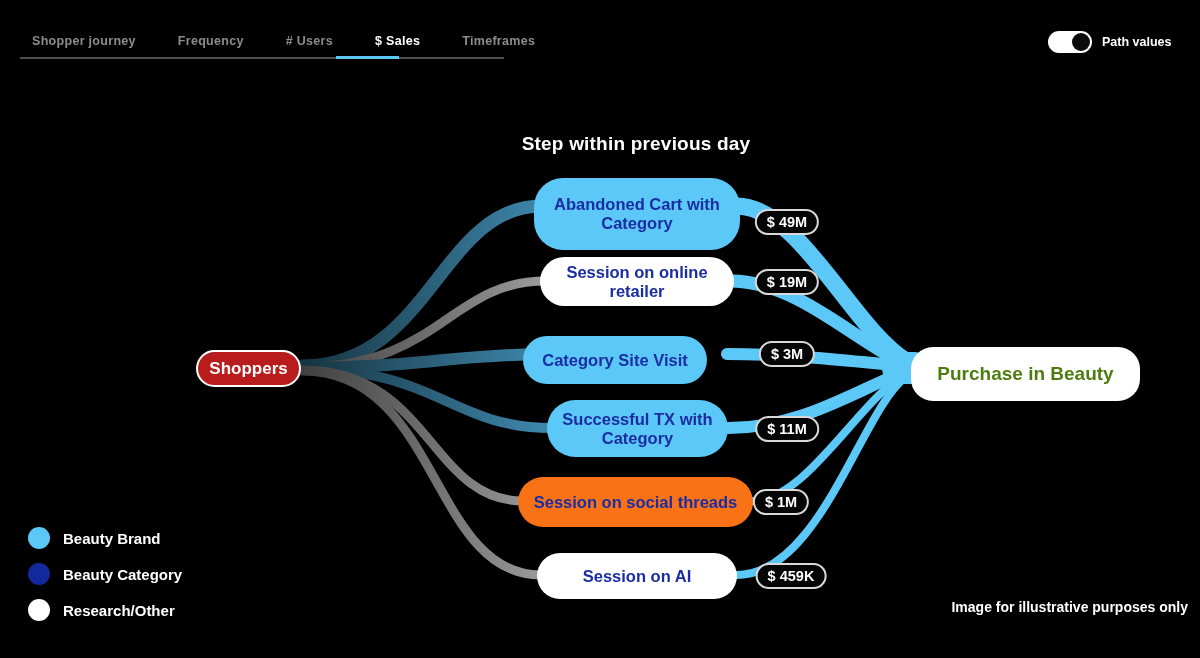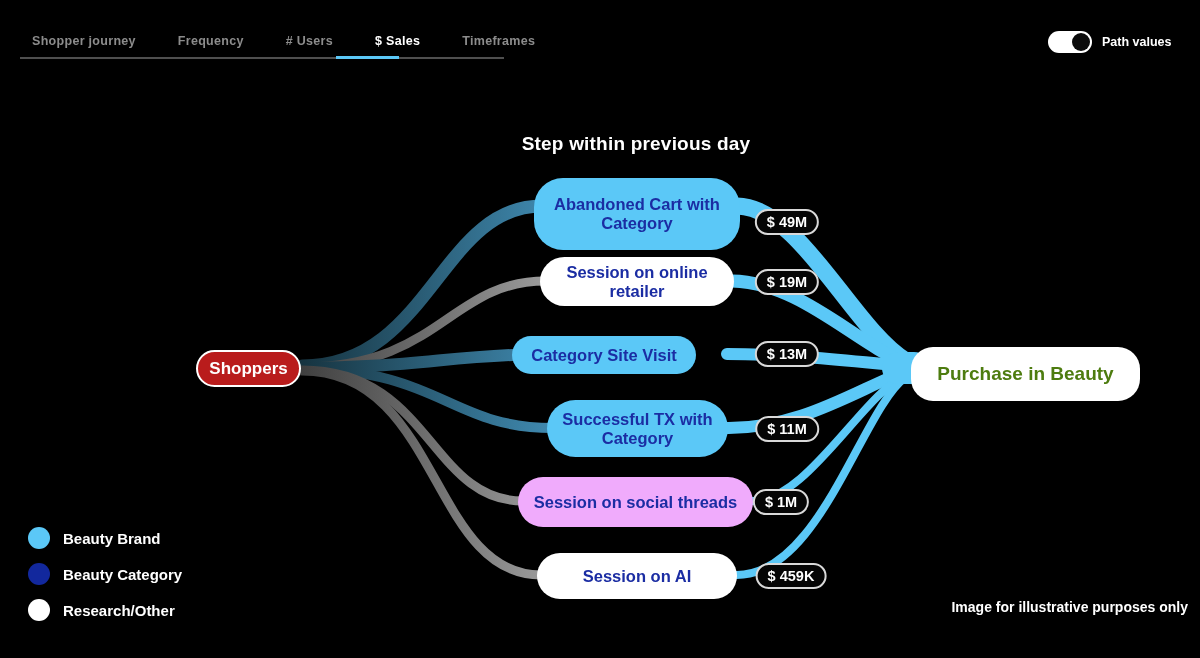--- a/index.html
+++ b/index.html
@@ -31,21 +31,21 @@
   
   .pill { position:absolute; display:flex; align-items:center; justify-content:center; text-align:center;
           border-radius:29px; font-weight:700; line-height:1.15; padding:4px 12px; z-index:3; cursor:pointer; }
   .step-pill { color:#1b2da3; font-size:16.5px; }
   .source-pill { left:196px; top:350px; width:105px; height:37px; background:#b91c1c; border:2px solid #ffffff;
                  color:#ffffff; font-size:17px; border-radius:20px; }
   .target-pill { left:911px; top:347px; width:229px; height:54px; background:#ffffff; color:#4d7c0f;
                  font-size:19px; border-radius:22px; }
   .pill-1 { left:534px; top:178px; width:206px; height:72px; }
   .pill-2 { left:540px; top:257px; width:194px; height:49px; }
-  .pill-3 { left:512px; top:336px; width:184px; height:38px; }
+  .pill-3 { left:523px; top:336px; width:184px; height:48px; }
   .pill-4 { left:547px; top:400px; width:181px; height:57px; }
   .pill-5 { left:518px; top:477px; width:235px; height:50px; }
   .pill-6 { left:537px; top:553px; width:200px; height:46px; }
 
   
   .badge { position:absolute; transform:translate(-50%,-50%); background:#050505; color:#ffffff;
            border:2px solid #d9d9d9; border-radius:14px; padding:3px 10px; font-size:14.5px; font-weight:700;
            white-space:nowrap; z-index:4; }
   .badge-1 { left:787px; top:222px; }
   .badge-2 { left:787px; top:282px; }
@@ -119,26 +119,26 @@
 
   <div class="diagram-title">Step within previous day</div>
 
   <div class="pill source-pill">Shoppers</div>
   <div class="pill target-pill">Purchase in Beauty</div>
 
   <div class="pill step-pill pill-1" style="background-color: rgb(91, 200, 247);">Abandoned Cart with Category</div>
   <div class="pill step-pill pill-2" style="background-color: rgb(255, 255, 255);">Session on online retailer</div>
   <div class="pill step-pill pill-3" style="background-color: rgb(91, 200, 247);">Category Site Visit</div>
   <div class="pill step-pill pill-4" style="background-color: rgb(91, 200, 247);">Successful TX with Category</div>
-  <div class="pill step-pill pill-5" style="background-color: #f0abfc;">Session on social threads</div>
+  <div class="pill step-pill pill-5" style="background-color: #f97316;">Session on social threads</div>
   <div class="pill step-pill pill-6" style="background-color: rgb(255, 255, 255);">Session on AI</div>
 
   <div class="badge badge-1">$ 49M</div>
   <div class="badge badge-2">$ 19M</div>
-  <div class="badge badge-3">$ 13M</div>
+  <div class="badge badge-3">$ 3M</div>
   <div class="badge badge-4">$ 11M</div>
   <div class="badge badge-5">$ 1M</div>
   <div class="badge badge-6">$ 459K</div>
 
   <div class="legend">
     <div class="legend-row">
       <span class="legend-swatch" style="background-color: rgb(91, 200, 247);"></span>
       <span class="legend-label">Beauty Brand</span>
     </div>
     <div class="legend-row">

